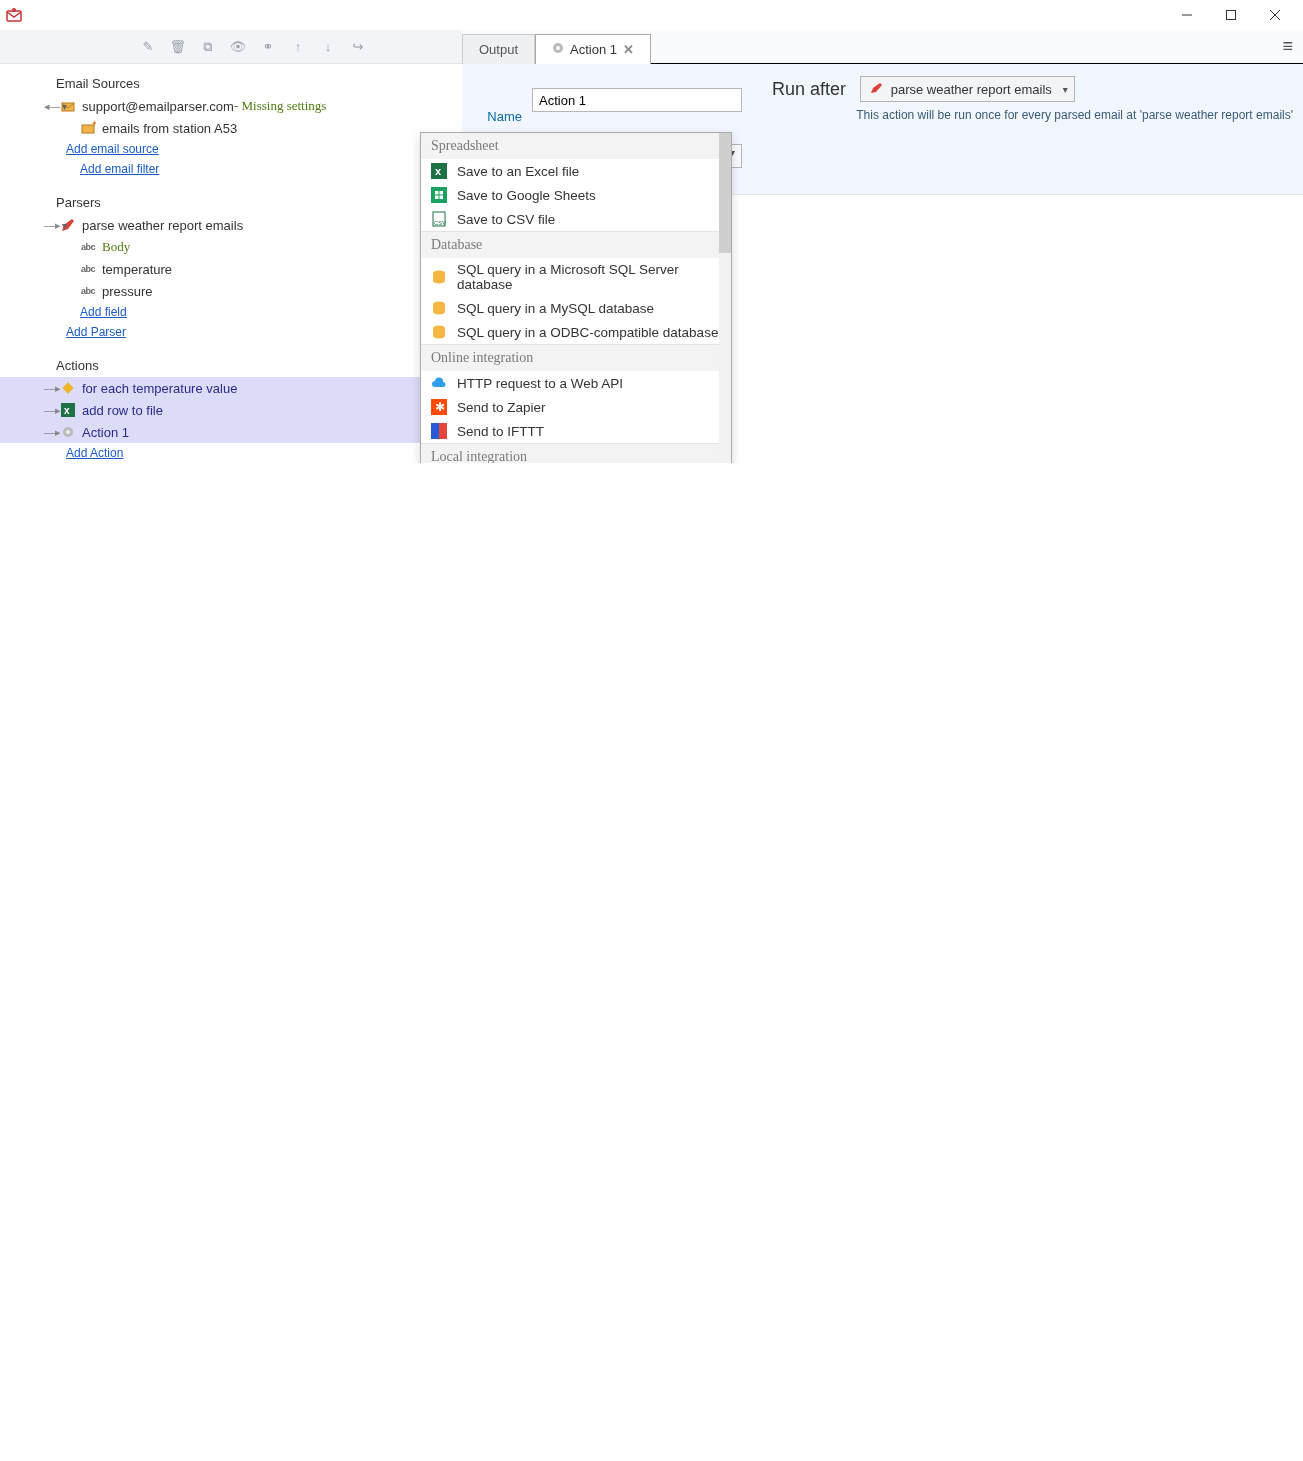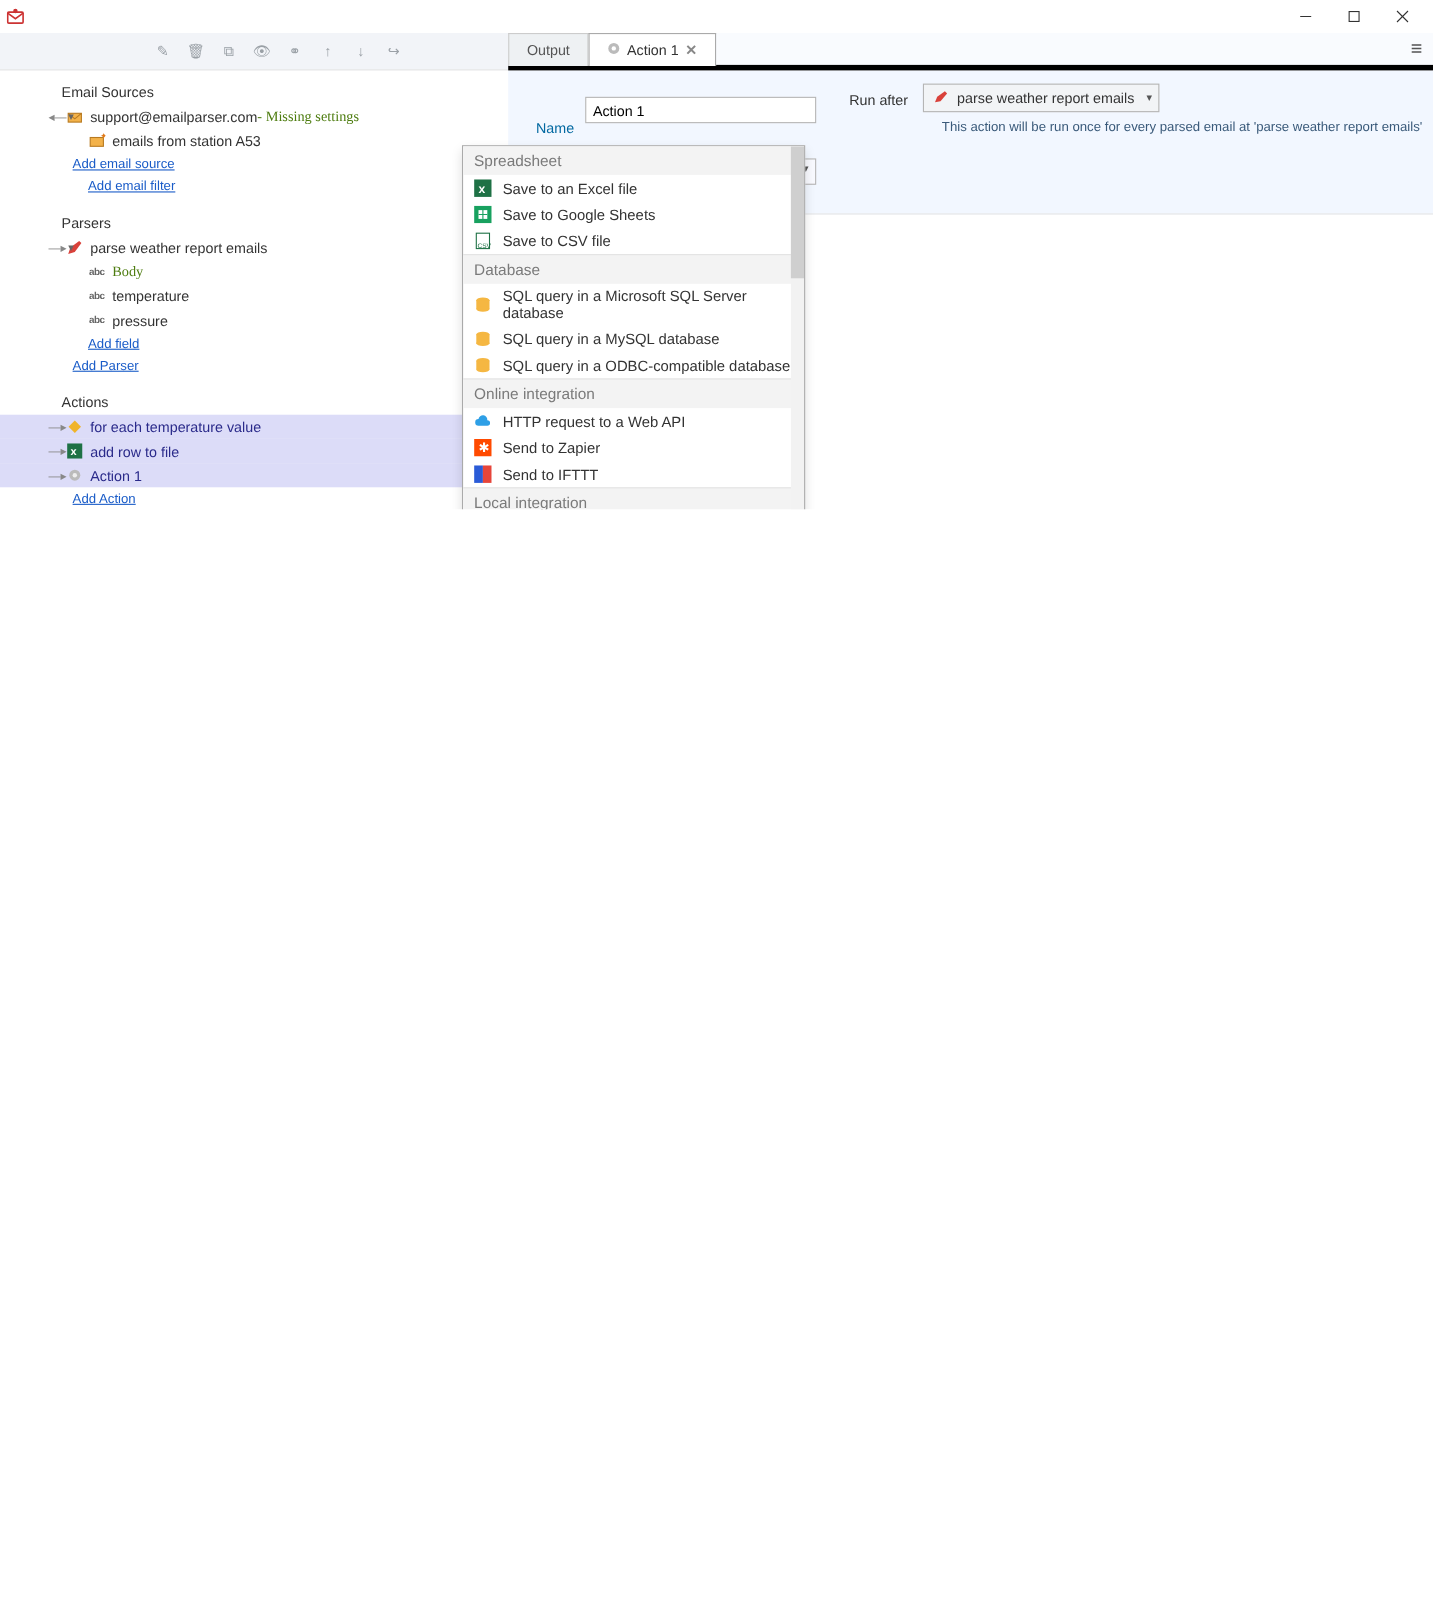--- a/index.html
+++ b/index.html
@@ -83,21 +83,21 @@
   
   .right {
     flex:1;
     position:relative;
   }
   .tabbar {
     height:34px;
     display:flex;
     align-items:flex-end;
     background:#f9fbfe;
-    border-bottom:5px solid #000000;
+    border-bottom:1px solid #000000;
     padding-left:0;
     margin-top:-34px;
     position:relative;
   }
   .tab {
     height:30px;
     padding:0 16px;
     display:flex;
     align-items:center;
     gap:6px;
@@ -121,21 +121,21 @@
     border-bottom:1px solid #e6e6e6;
   }
   .form-col1 { display:grid; grid-template-columns:60px 210px; row-gap:8px; align-items:center; }
   .form-col1 label { text-align:right; padding-right:10px; font-size:13px; color:#0369a1;margin-top:33px; }
   .form-col1 input, .form-col1 .select {
     height:24px; border:1px solid #b5b5b5; background:#fff; padding:2px 6px; font-size:13px;
   }
   .form-col1 .select { position:relative; background:#f9faff; }
   .form-col1 .select::after { content:"▾"; position:absolute; right:6px; font-size:10px; color:#555; }
   .form-col2 { flex:1; }
-  .form-col2 .runafter-label { display:inline-block; margin-right:10px; font-size:13px; }
+  .form-col2 .runafter-label { display:inline-block; margin-right:10px; font-size:18px; }
   .runafter-select {
     display:inline-flex; align-items:center; gap:8px;
     border:1px solid #b5b5b5; background:#f2f4f6; height:26px; padding:2px 22px 2px 8px;
     position:relative; font-size:13px; min-width:190px;
   }
   .runafter-select::after { content:"▾"; position:absolute; right:6px; font-size:10px; color:#555; }
   .runafter-note { font-size:12px; color:#3a5a7a; margin-top:6px; text-align:right; }
 
   
   .dropdown {
@@ -148,20 +148,21 @@
     box-shadow:0 4px 10px rgba(0,0,0,.15);
     max-height:1015px;
     overflow:hidden;
   }
   .dd-section {
     background:#f3f3f3;
     color:#7a7a7a;
     font-size:14px;
     padding:5px 10px;
     border-top:1px solid #e3e3e3;
+    font-family:Liberation Serif, serif;
   }
   .dd-section:first-child { border-top:none; }
   .dd-item {
     display:flex; align-items:center; gap:10px;
     padding:4px 10px; font-size:13.5px; color:#333;
   }
   .dd-item .ico { width:16px; height:16px; display:flex; align-items:center; justify-content:center; border-radius:2px; }
   .dd-scroll { position:absolute; right:0; top:0; width:12px; height:100%; background:#f2f2f2; }
   .dd-thumb { position:absolute; right:0; top:0; width:12px; height:120px; background:#cfcfcf; }
 

